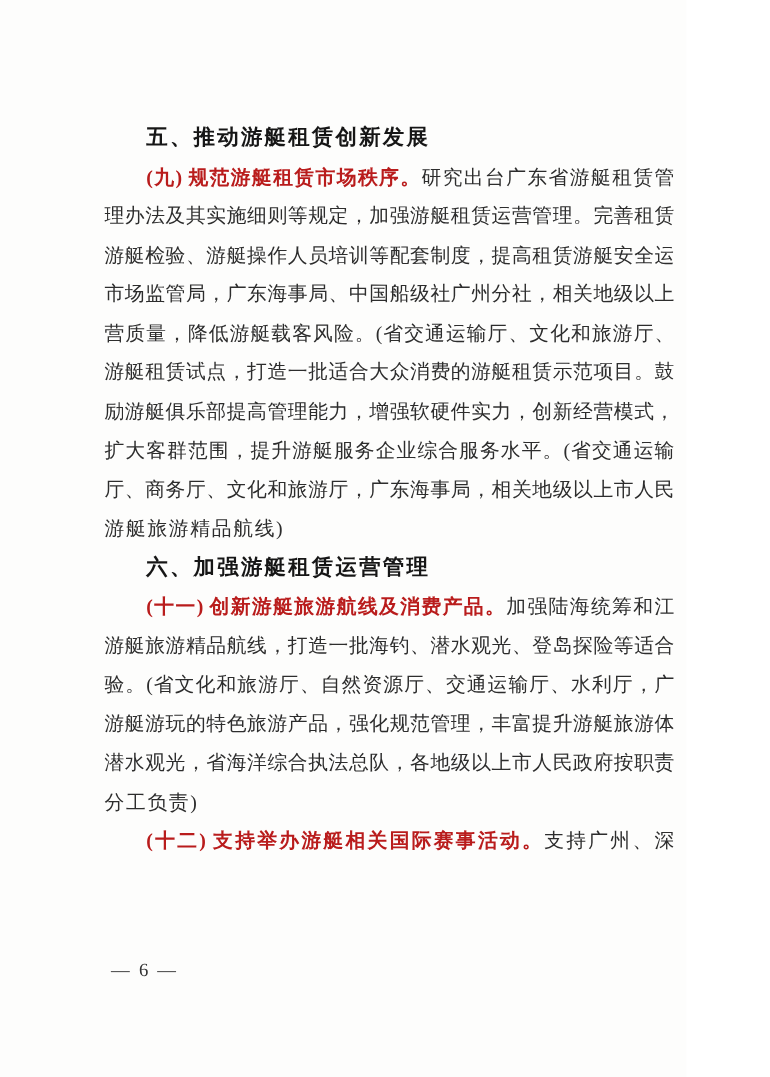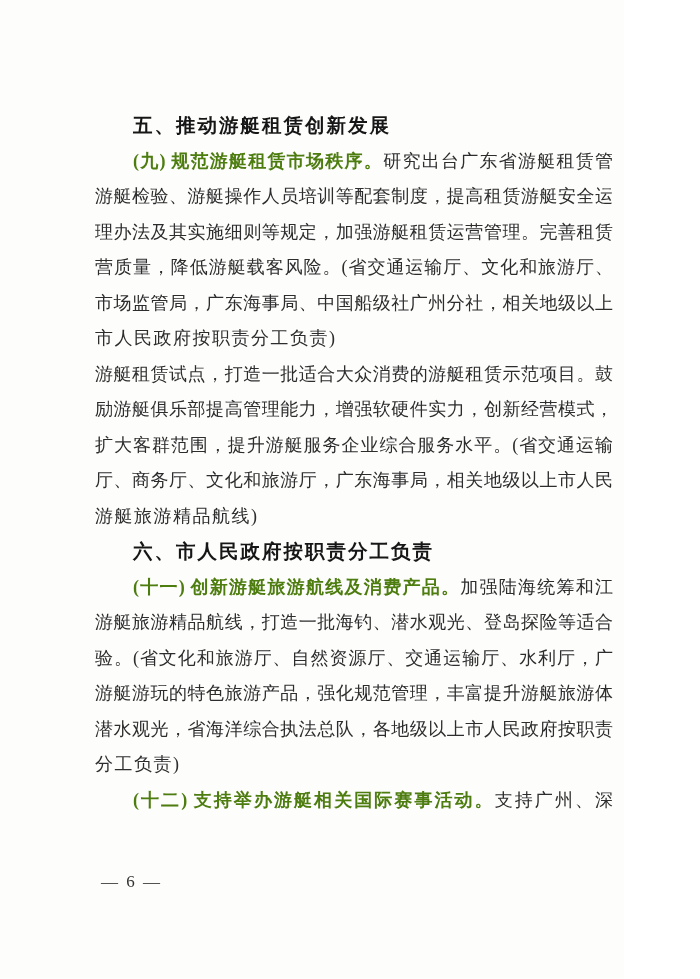--- a/index.html
+++ b/index.html
@@ -45,21 +45,21 @@
     padding-left: 38px;
     font-family: "Liberation Sans", sans-serif;
     font-weight: bold;
     font-size: 19.5px;
     letter-spacing: 2px;
     color: #161616;
     white-space: nowrap;
   }
   .lead {
     font-weight: bold;
-    color: #4d7c0f;
+    color: #b91c1c;
   }
   .footer-pagenum {
     position: absolute;
     left: 101px;
     top: 872px;
     font-size: 17px;
     letter-spacing: 2px;
     color: #333333;
     font-family: "Liberation Serif", serif;
   }
@@ -67,36 +67,35 @@
 </head>
 <body>
 
 <div class="page">
   <div class="content">
 
     <div class="heading">五、推动游艇租赁创新发展</div>
 
     <div>
       <div class="line just firstline"><span class="lead">(九) 规范游艇租赁市场秩序。</span><span>研究出台广东省游艇租赁管</span></div>
+      <div class="line just">理办法及其实施细则等规定，加强游艇租赁运营管理。完善租赁</div>
       <div class="line just">游艇检验、游艇操作人员培训等配套制度，提高租赁游艇安全运</div>
-      <div class="line just">理办法及其实施细则等规定，加强游艇租赁运营管理。完善租赁</div>
+      <div class="line just">市场监管局，广东海事局、中国船级社广州分社，相关地级以上</div>
       <div class="line just">营质量，降低游艇载客风险。(省交通运输厅、文化和旅游厅、</div>
-      <div class="line just">市场监管局，广东海事局、中国船级社广州分社，相关地级以上</div>
-      <div class="line short">市人民政府按职责分工负责)</div>
     </div>
 
     <div>
       <div class="line just">游艇租赁试点，打造一批适合大众消费的游艇租赁示范项目。鼓</div>
       <div class="line just">励游艇俱乐部提高管理能力，增强软硬件实力，创新经营模式，</div>
       <div class="line just">扩大客群范围，提升游艇服务企业综合服务水平。(省交通运输</div>
       <div class="line just">厅、商务厅、文化和旅游厅，广东海事局，相关地级以上市人民</div>
       <div class="line short">游艇旅游精品航线)</div>
     </div>
 
-    <div class="heading">六、市人民政府按职责分工负责</div>
+    <div class="heading">六、加强游艇租赁运营管理</div>
 
     <div>
       <div class="line just firstline"><span class="lead">(十一) 创新游艇旅游航线及消费产品。</span><span>加强陆海统筹和江</span></div>
       <div class="line just">游艇旅游精品航线，打造一批海钓、潜水观光、登岛探险等适合</div>
       <div class="line just">验。(省文化和旅游厅、自然资源厅、交通运输厅、水利厅，广</div>
       <div class="line just">游艇游玩的特色旅游产品，强化规范管理，丰富提升游艇旅游体</div>
       <div class="line just">潜水观光，省海洋综合执法总队，各地级以上市人民政府按职责</div>
       <div class="line short">分工负责)</div>
     </div>
 

